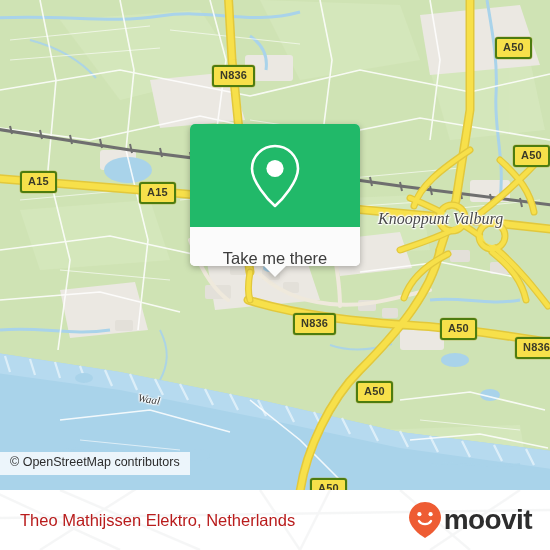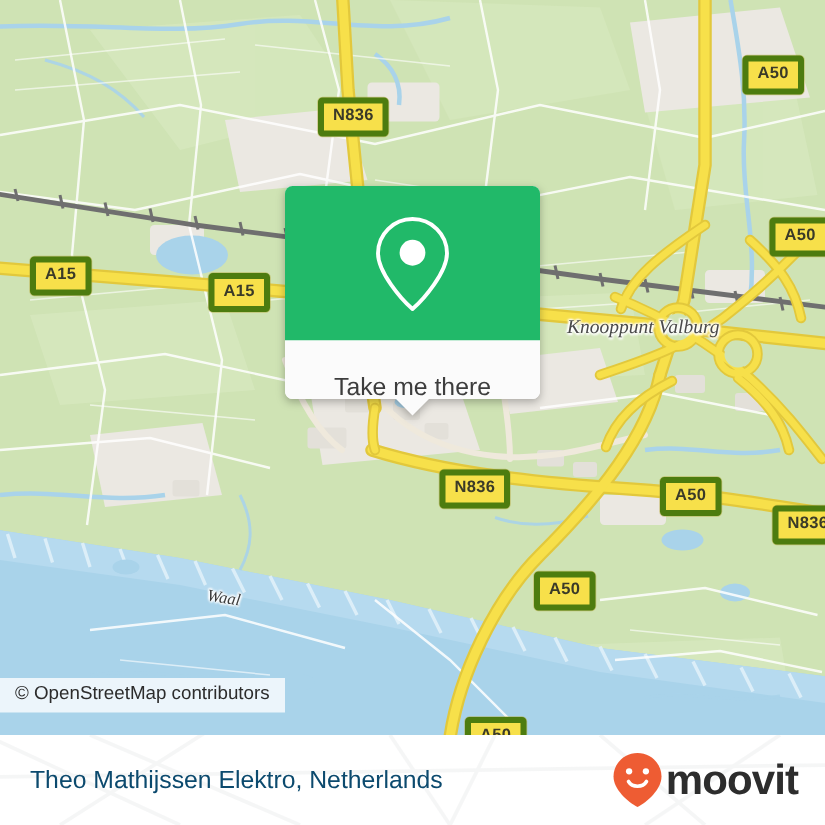--- a/index.html
+++ b/index.html
@@ -37,21 +37,21 @@
     left: 0; top: 0;
     width: 550px;
     height: 490px;
     display: block;
   }
 
   
   .shield {
     position: absolute;
     background: #f7e04a;
-    border: 4px solid #4d7c0f;
+    border: 2px solid #4d7c0f;
     border-radius: 3px;
     color: #3a3a28;
     font-size: 11px;
     font-weight: bold;
     letter-spacing: 0.2px;
     line-height: 1;
     padding: 3px 6px 4px 6px;
     font-family: "Liberation Sans", sans-serif;
     box-sizing: border-box;
     white-space: nowrap;
@@ -63,21 +63,21 @@
     position: absolute;
     font-family: "Liberation Serif", serif;
     font-style: italic;
     color: #4a4a4a;
     white-space: nowrap;
     text-shadow:
       1px 0 1.4px #fff, -1px 0 1.4px #fff,
       0 1px 1.4px #fff, 0 -1px 1.4px #fff,
       1px 1px 1.4px #fff, -1px -1px 1.4px #fff;
   }
-  .label-knooppunt { font-size: 13px; }
+  .label-knooppunt { font-size: 16px; }
   .label-waal { font-size: 11px; color: #3b3b3b; }
 
   
   .attribution {
     position: absolute;
     left: 0;
     bottom: 15px;
     background: rgba(255,255,255,0.78);
     color: #2c2c2c;
     font-size: 12.5px;
@@ -154,21 +154,21 @@
     width: 550px;
     height: 60px;
     display: flex;
     align-items: center;
     justify-content: space-between;
     padding: 0 18px 0 20px;
     box-sizing: border-box;
   }
   .place-title {
     font-size: 16.5px;
-    color: #0c4a6e;
+    color: #b91c1c;
     font-family: "Liberation Sans", sans-serif;
     white-space: nowrap;
     line-height: 1;
   }
   .brand {
     display: flex;
     align-items: center;
     gap: 2px;
   }
   .brand-name {

